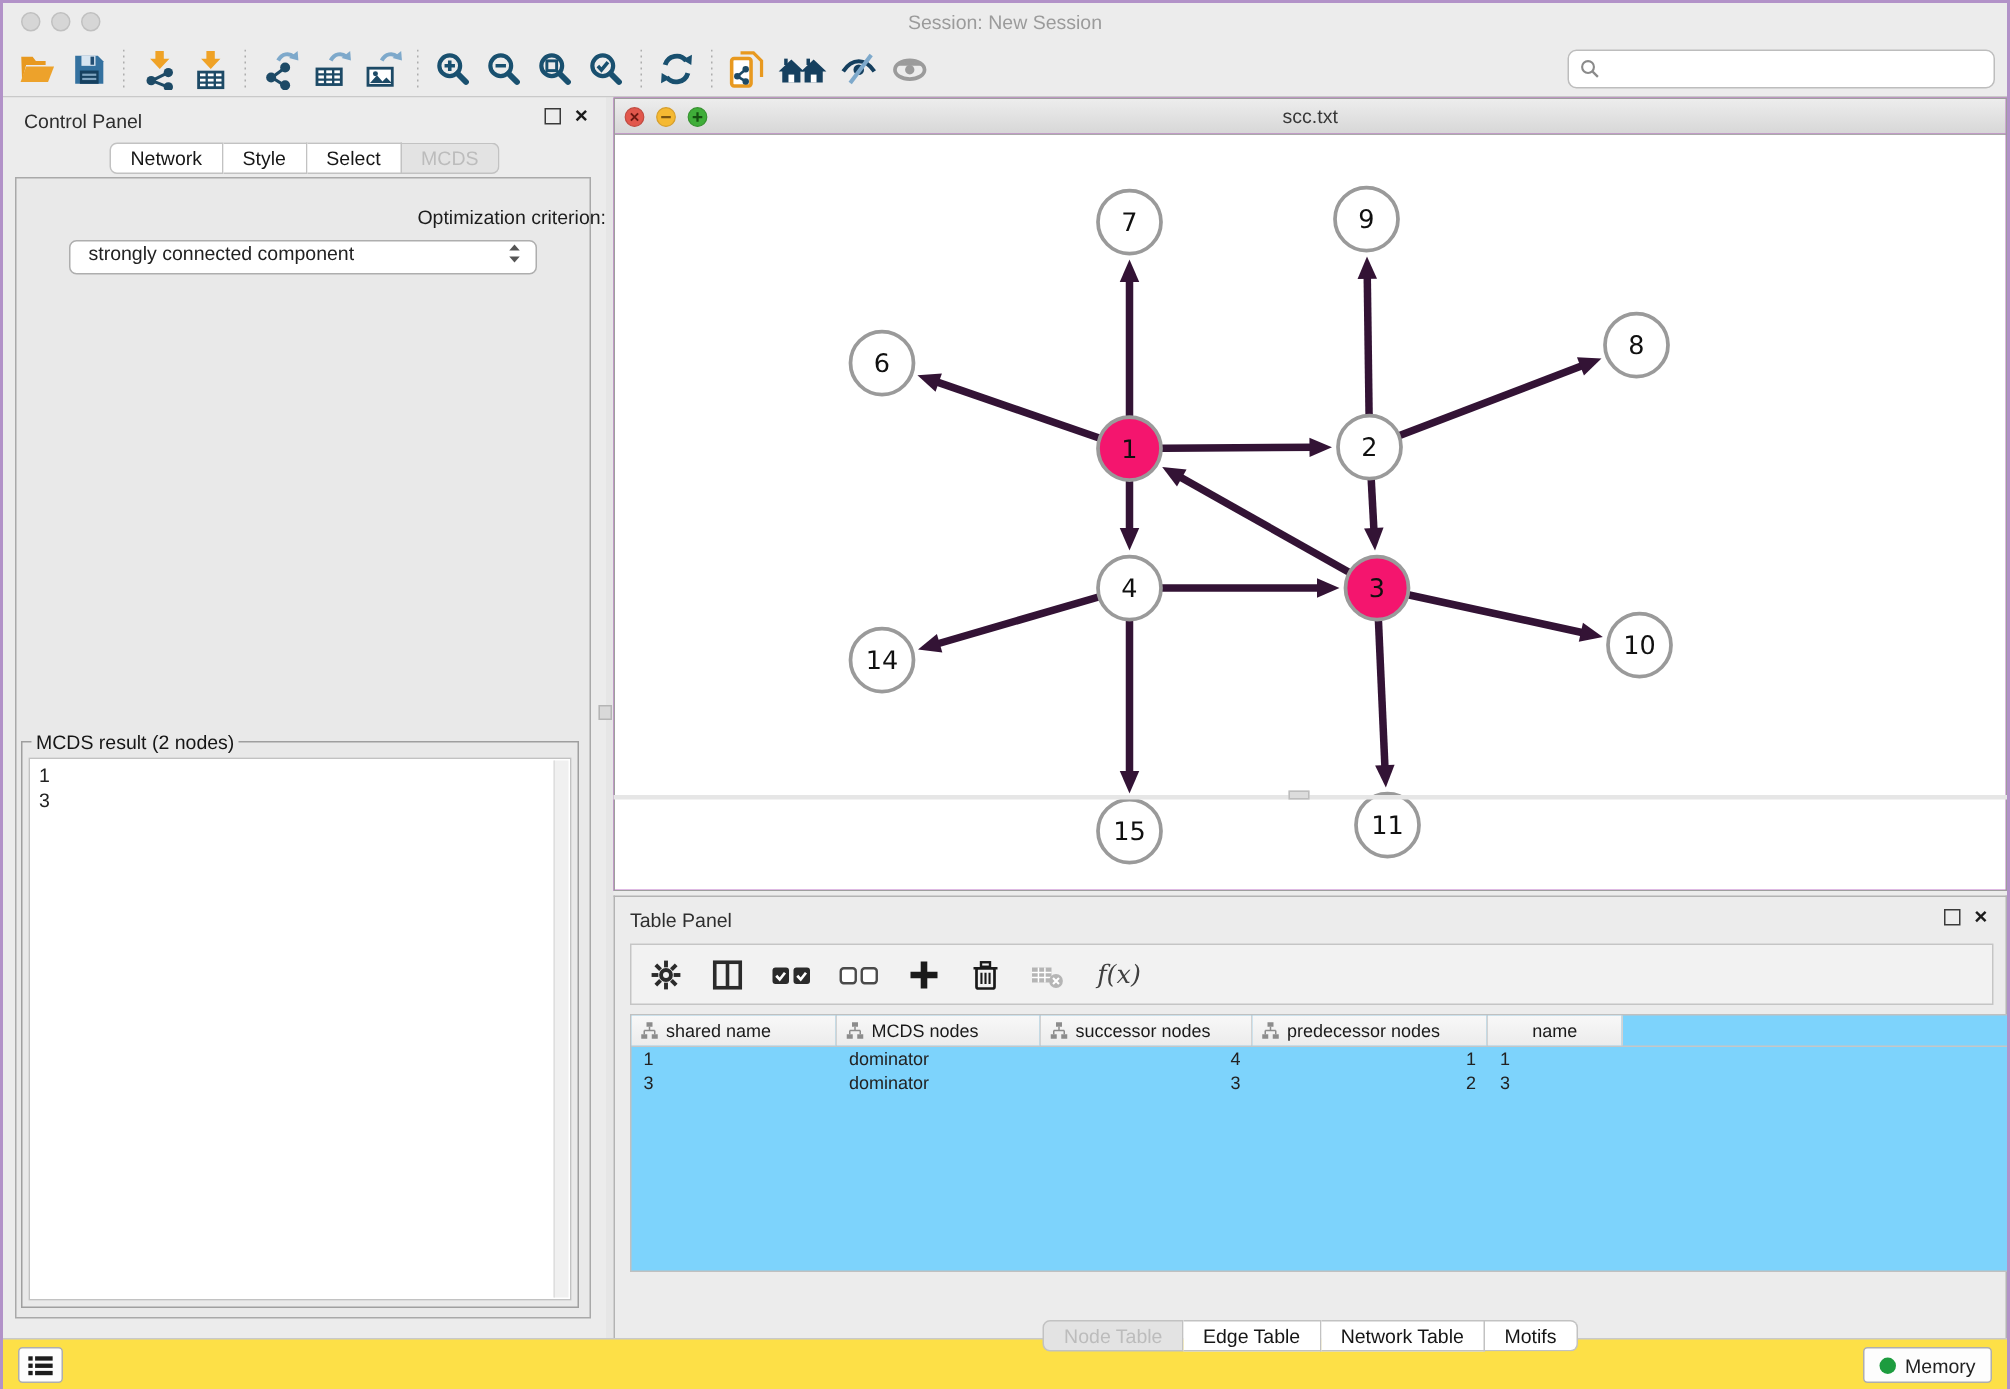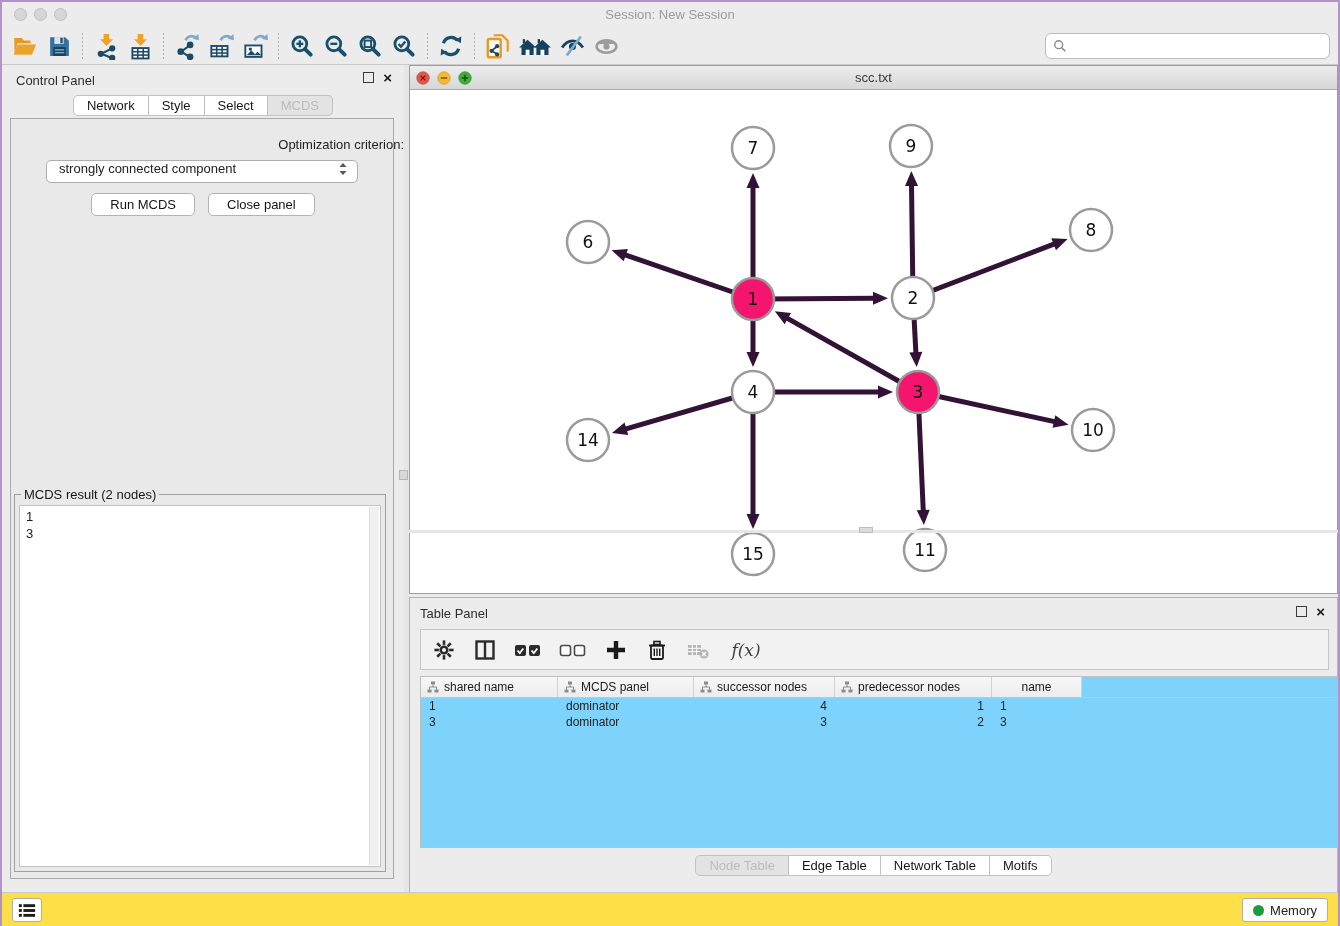--- a/index.html
+++ b/index.html
@@ -84,21 +84,21 @@
   .tp-tool { width:26px; height:26px; display:flex; align-items:center; justify-content:center; }
   .tp-table { position:absolute; left:10px; top:78px; width:1015px; height:172px;
               background:#7dd3fc; border:1px solid #c0c0c0; }
   .thead { display:flex; height:21px; border-bottom:1px solid #c6c6c6; font-size:12px; }
   .th { background:linear-gradient(#f8f8f8,#ececec); border-right:1px solid #d2d2d2;
         display:flex; align-items:center; gap:5px; padding:0 6px; color:#1a1a1a; }
   .th.center { justify-content:center; }
   .trow { display:flex; height:16px; font-size:12px; align-items:center; }
   .td { padding:0 8px; white-space:nowrap; overflow:hidden; }
   .td.right { text-align:right; }
-  .tp-tabs { position:absolute; left:0; right:0; top:257px; display:flex; justify-content:center; }
+  .tp-tabs { position:absolute; left:0; right:0; top:282px; display:flex; justify-content:center; }
   
   .status-bar { position:absolute; left:0; top:890px; width:1336px; height:34px;
                 background:#fde047; border-top:1px solid #c9c9c9; }
   .list-btn { position:absolute; left:10px; top:5px; width:30px; height:24px; background:#fdfdfd;
               border:1px solid #aeaeae; border-radius:3px; display:flex; align-items:center; justify-content:center; }
   .mem-btn { position:absolute; right:10px; top:5px; height:24px; background:#fdfdfd;
              border:1px solid #aeaeae; border-radius:3px; display:flex; align-items:center;
              gap:6px; padding:0 10px; }
   .mem-dot { width:11px; height:11px; border-radius:50%; background:#1d9c3f; }
   .fx-text { font-family:"DejaVu Serif","Liberation Serif",serif; font-style:italic;
@@ -283,24 +283,20 @@
       <div class="seg" data-selected="true">MCDS</div>
     </div>
   <div class="cp-box"></div>
   <div class="opt-label">Optimization criterion:</div>
   <div class="dropdown">
     <span class="dd-label">strongly connected component</span>
     <svg width="12" height="16" viewBox="0 0 12 16">
       <path d="M2.5 6L6 2l3.5 4z" fill="#555"></path>
       <path d="M2.5 10L6 14l3.5-4z" fill="#555"></path>
     </svg>
-  </div>
-  <div class="btn-row">
-    <button class="push-btn">Run MCDS</button>
-    <button class="push-btn">Close panel</button>
   </div>
   <div class="result-box">
     <span class="result-legend">MCDS result (2 nodes)</span>
     <div class="result-list" id="result-list">
       <div class="result-scroll"></div>
     <div>1</div>
         <div>3</div>
       </div>
   </div>
 </div>
@@ -475,21 +471,21 @@
           </svg>
           <span>shared name</span>
         </div>
         <div class="th" style="width: 136px;">
           <svg width="12" height="12" viewBox="0 0 12 12">
             <rect x="4" y="0.5" width="4" height="3" fill="#8c8c8c"></rect>
             <path d="M6 3.5v2.5M2.5 6v2.5M9.5 6v2.5M2.5 6h7" stroke="#8c8c8c" stroke-width="1" fill="none"></path>
             <rect x="0.5" y="8.5" width="4" height="3" fill="#8c8c8c"></rect>
             <rect x="7.5" y="8.5" width="4" height="3" fill="#8c8c8c"></rect>
           </svg>
-          <span>MCDS panel</span>
+          <span>MCDS nodes</span>
         </div>
         <div class="th" style="width: 141px;">
           <svg width="12" height="12" viewBox="0 0 12 12">
             <rect x="4" y="0.5" width="4" height="3" fill="#8c8c8c"></rect>
             <path d="M6 3.5v2.5M2.5 6v2.5M9.5 6v2.5M2.5 6h7" stroke="#8c8c8c" stroke-width="1" fill="none"></path>
             <rect x="0.5" y="8.5" width="4" height="3" fill="#8c8c8c"></rect>
             <rect x="7.5" y="8.5" width="4" height="3" fill="#8c8c8c"></rect>
           </svg>
           <span>successor nodes</span>
         </div>

